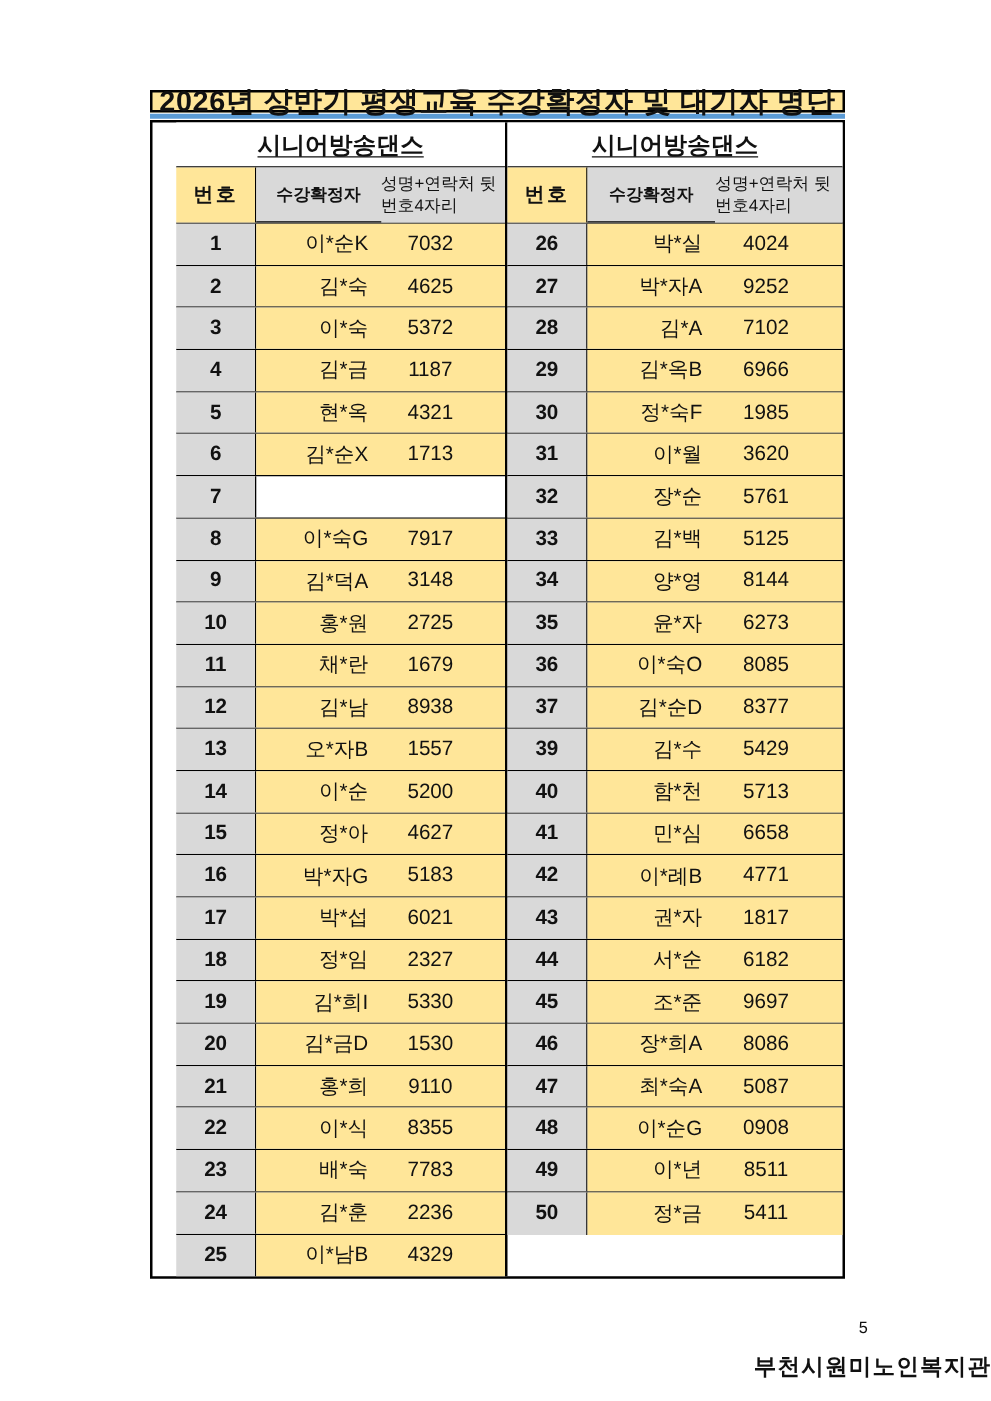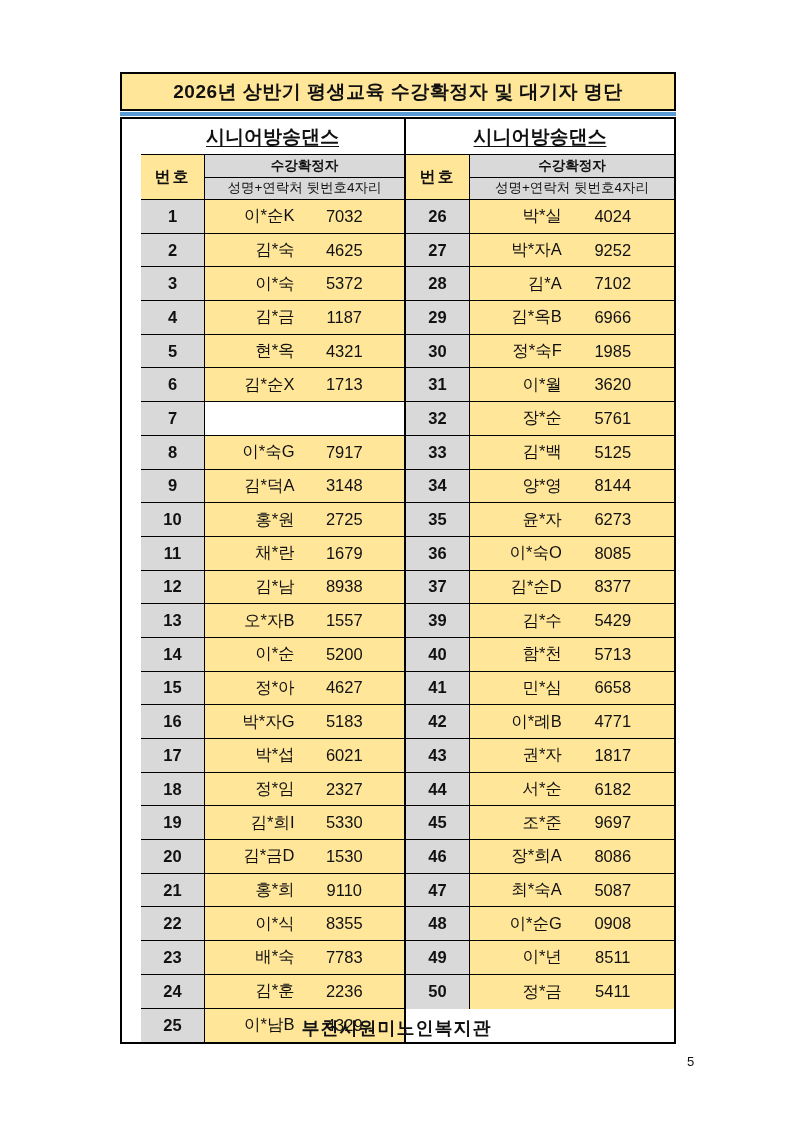--- a/index.html
+++ b/index.html
@@ -19,25 +19,25 @@
     color:var(--ink);
     margin:0 auto;
     overflow:hidden;
   }
   .doc{
     position:absolute;
     left:120px;top:72px;
     width:556px;
   }
   .title-bar{
-    height:39px;
+    height:18px;
     border:2px solid var(--line);
     background:var(--yellow);
     display:flex;align-items:center;justify-content:center;
-    font-weight:bold;font-size:19px;letter-spacing:0.5px;
+    font-weight:bold;font-size:23px;letter-spacing:0.5px;
   }
   .blue-rule{
     height:4px;
     background:var(--blue);
     margin:1px 0;
   }
   .table-body{
     display:flex;
     border:2px solid var(--line);
     padding-left:19px;
@@ -57,21 +57,21 @@
     height:45px;
     border-bottom:1.5px solid var(--line);
   }
   .no-head{
     width:64px;
     background:var(--yellow);
     border-right:1.5px solid var(--line);
     display:flex;align-items:center;justify-content:center;
     font-weight:bold;font-size:16px;letter-spacing:2px;
   }
-  .right-head{flex:1;display:flex;flex-direction:column;background:var(--gray);}
+  .right-head{flex:1;display:flex;flex-direction:row;background:var(--gray);}
   .rh-top{
     flex:1;border-bottom:1px solid var(--line);
     display:flex;align-items:center;justify-content:center;
     font-weight:bold;font-size:13.5px;
   }
   .rh-bottom{
     flex:1;
     display:flex;align-items:center;justify-content:center;
     font-weight:normal;font-size:13.5px;
   }
@@ -91,22 +91,22 @@
   .name-cell{
     flex:1;
     background:var(--yellow);
     display:flex;align-items:center;
     font-size:16.5px;
   }
   .nc-name{width:45%;text-align:right;}
   .nc-digits{width:50%;text-align:center;}
   .footer-org{
     position:absolute;
-    left:0;right:0;top:1016px;
-    text-align:center;
+    left:0;right:0;top:1081px;
+    text-align:right;
     font-weight:bold;font-size:18px;letter-spacing:1px;
   }
   .page-number{
     position:absolute;
     left:687px;top:1054px;
     font-size:13px;
   }
 </style>
 </head>
 <body>

